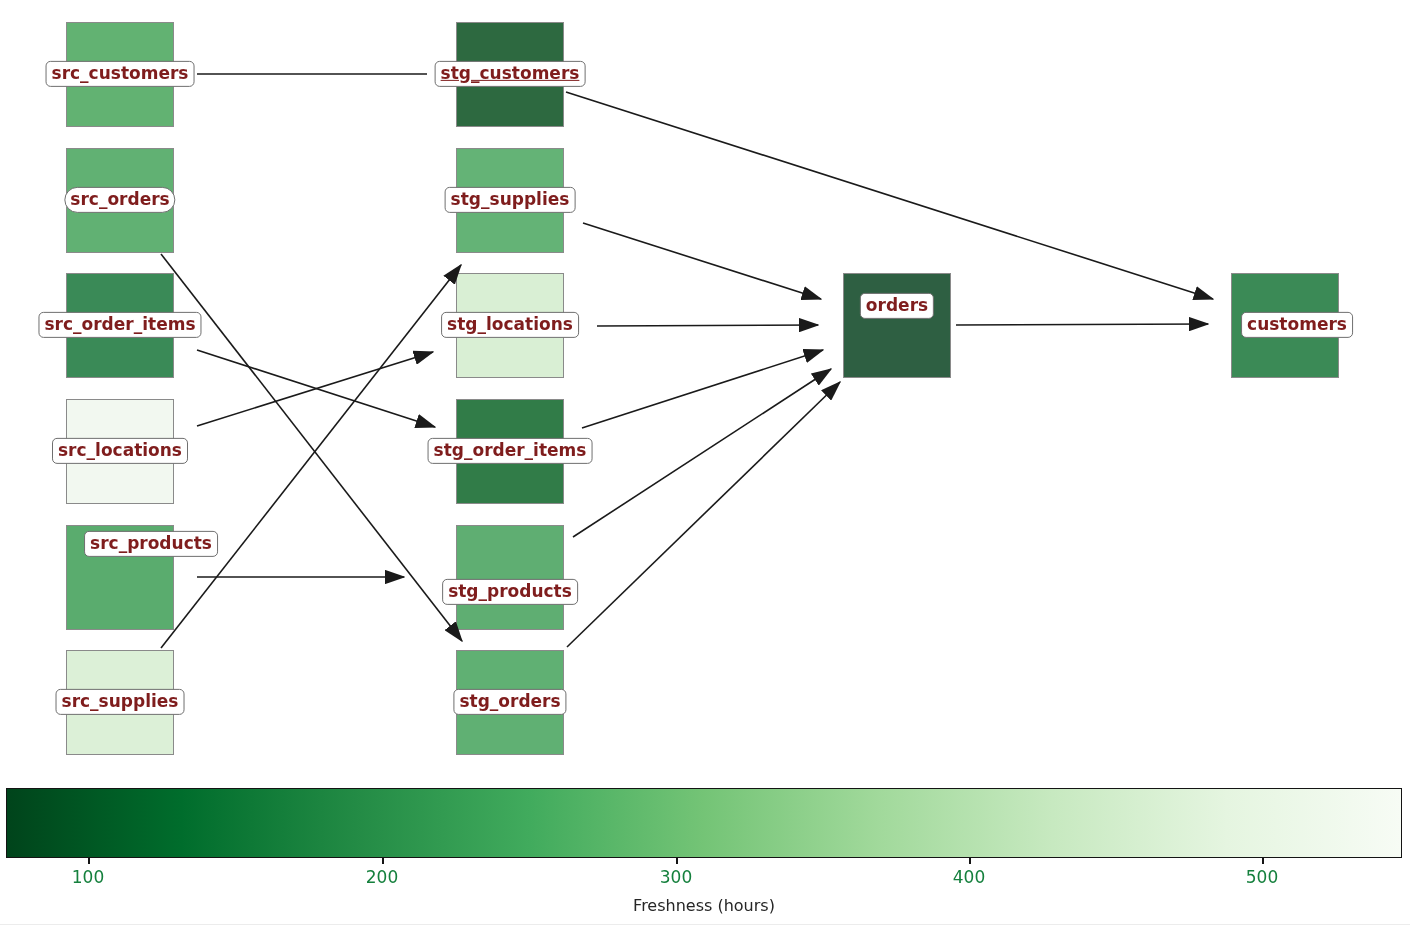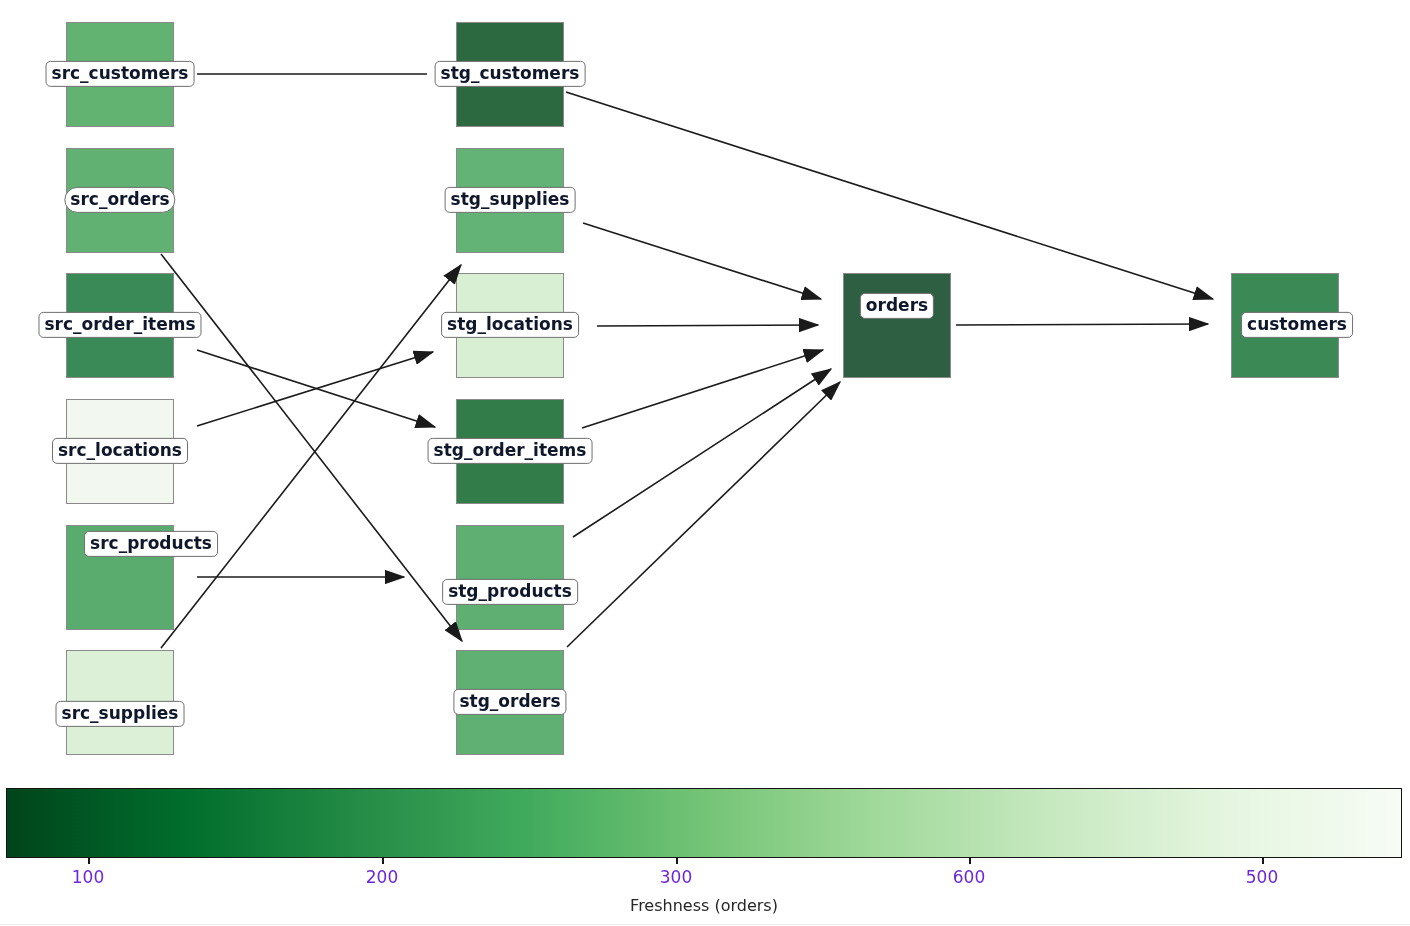--- a/index.html
+++ b/index.html
@@ -7,27 +7,27 @@
     position:relative;width:1410px;height:926px;background:#ffffff;
     font-family:"DejaVu Sans","Liberation Sans",sans-serif;overflow:hidden;
   }
   .node-box{
     position:absolute;box-sizing:border-box;border:1.5px solid #8a8a8a;z-index:1;
   }
   .edge-layer{position:absolute;left:0;top:0;width:1410px;height:926px;z-index:2;}
   .node-label{
     position:absolute;transform:translate(-50%,-50%);z-index:3;
     background:#ffffff;border:1.4px solid #6f6f6f;border-radius:5px;
-    padding:1px 5px 2px 5px;font-size:17px;font-weight:bold;color:#0f172a;
+    padding:1px 5px 2px 5px;font-size:17px;font-weight:bold;color:#7f1d1d;
     white-space:nowrap;line-height:1.25;
   }
   .colorbar{position:absolute;box-sizing:border-box;border:1.4px solid #141414;z-index:1;}
   .cb-tick{position:absolute;width:1.6px;height:6px;background:#141414;z-index:1;}
   .cb-tick-label{
-    position:absolute;transform:translateX(-50%);font-size:17px;color:#6d28d9;z-index:1;text-align:right;
+    position:absolute;transform:translateX(-50%);font-size:17px;color:#15803d;z-index:1;text-align:right;
   }
   .cb-axis-label{
     position:absolute;transform:translateX(-50%);font-size:16px;color:#262626;z-index:1;
   }
   .bottom-hairline{position:absolute;height:1px;background:#ececec;z-index:1;}
 </style>
 </head>
 <body>
 
 <div class="canvas">
@@ -59,23 +59,23 @@
       <div class="node-label" style="left: 120px; top: 74px;">src_customers</div>
       <div class="node-box" style="left: 66px; top: 147.5px; width: 108px; height: 105px; background: rgb(97, 177, 115);"></div>
       <div class="node-label" style="left: 120px; top: 200px; border-radius: 13px;">src_orders</div>
       <div class="node-box" style="left: 66px; top: 272.5px; width: 108px; height: 105px; background: rgb(58, 138, 87);"></div>
       <div class="node-label" style="left: 120px; top: 325px;">src_order_items</div>
       <div class="node-box" style="left: 66px; top: 398.5px; width: 108px; height: 105px; background: rgb(242, 248, 240);"></div>
       <div class="node-label" style="left: 120px; top: 451px;">src_locations</div>
       <div class="node-box" style="left: 66px; top: 524.5px; width: 108px; height: 105px; background: rgb(90, 172, 110);"></div>
       <div class="node-label" style="left: 120px; top: 544px; margin-left: 31px;">src_products</div>
       <div class="node-box" style="left: 66px; top: 649.5px; width: 108px; height: 105px; background: rgb(220, 240, 215);"></div>
-      <div class="node-label" style="left: 120px; top: 702px; margin-top: 12px;">src_supplies</div>
+      <div class="node-label" style="left: 120px; top: 702px;">src_supplies</div>
       <div class="node-box" style="left: 456px; top: 21.5px; width: 108px; height: 105px; background: rgb(45, 105, 64);"></div>
-      <div class="node-label" style="left: 510px; top: 74px;">stg_customers</div>
+      <div class="node-label" style="left: 510px; top: 74px; text-decoration: underline;">stg_customers</div>
       <div class="node-box" style="left: 456px; top: 147.5px; width: 108px; height: 105px; background: rgb(100, 179, 118);"></div>
       <div class="node-label" style="left: 510px; top: 200px;">stg_supplies</div>
       <div class="node-box" style="left: 456px; top: 272.5px; width: 108px; height: 105px; background: rgb(217, 239, 212);"></div>
       <div class="node-label" style="left: 510px; top: 325px; text-align: center;">stg_locations</div>
       <div class="node-box" style="left: 456px; top: 398.5px; width: 108px; height: 105px; background: rgb(49, 124, 72);"></div>
       <div class="node-label" style="left: 510px; top: 451px;">stg_order_items</div>
       <div class="node-box" style="left: 456px; top: 524.5px; width: 108px; height: 105px; background: rgb(95, 174, 114);"></div>
       <div class="node-label" style="left: 510px; top: 577px; margin-top: 15px;">stg_products</div>
       <div class="node-box" style="left: 456px; top: 649.5px; width: 108px; height: 105px; background: rgb(96, 176, 115);"></div>
       <div class="node-label" style="left: 510px; top: 702px;">stg_orders</div>
@@ -87,19 +87,19 @@
 
   <div class="colorbar" id="colorbar" style="left: 6px; top: 788px; width: 1396px; height: 70px; background: linear-gradient(to right, rgb(0, 68, 27) 0%, rgb(0, 109, 44) 12.5%, rgb(35, 139, 69) 25%, rgb(65, 171, 93) 37.5%, rgb(116, 196, 118) 50%, rgb(161, 217, 155) 62.5%, rgb(199, 233, 192) 75%, rgb(229, 245, 224) 87.5%, rgb(247, 252, 245) 100%);"></div>
   <div id="colorbar-ticks">
       <div class="cb-tick" style="left: 88px; top: 858px;"></div>
       <div class="cb-tick-label" style="left: 88px; top: 867px;">100</div>
       <div class="cb-tick" style="left: 382px; top: 858px;"></div>
       <div class="cb-tick-label" style="left: 382px; top: 867px;">200</div>
       <div class="cb-tick" style="left: 676px; top: 858px;"></div>
       <div class="cb-tick-label" style="left: 676px; top: 867px;">300</div>
       <div class="cb-tick" style="left: 969px; top: 858px;"></div>
-      <div class="cb-tick-label" style="left: 969px; top: 867px;">600</div>
+      <div class="cb-tick-label" style="left: 969px; top: 867px;">400</div>
       <div class="cb-tick" style="left: 1262px; top: 858px;"></div>
       <div class="cb-tick-label" style="left: 1262px; top: 867px;">500</div>
     </div>
-  <div class="cb-axis-label" id="cb-axis-label" style="left: 704px; top: 896px;">Freshness (orders)</div>
+  <div class="cb-axis-label" id="cb-axis-label" style="left: 704px; top: 896px;">Freshness (hours)</div>
   <div class="bottom-hairline" style="left:0;top:924px;width:1410px;"></div>
 </div>
 
 </body></html>

